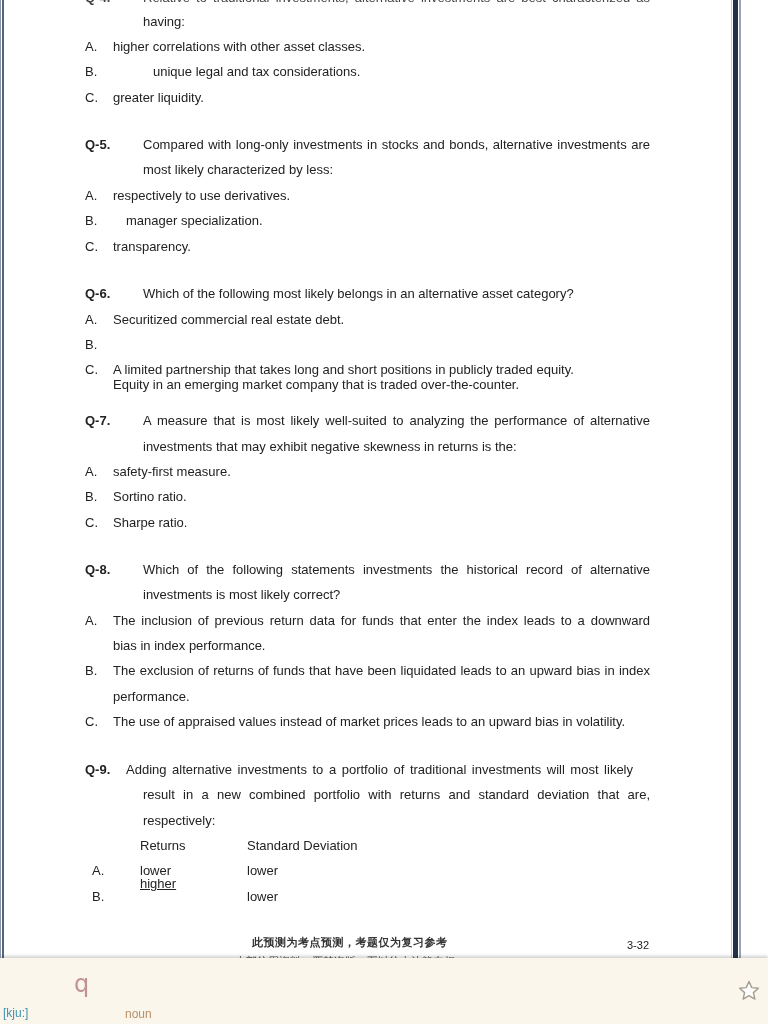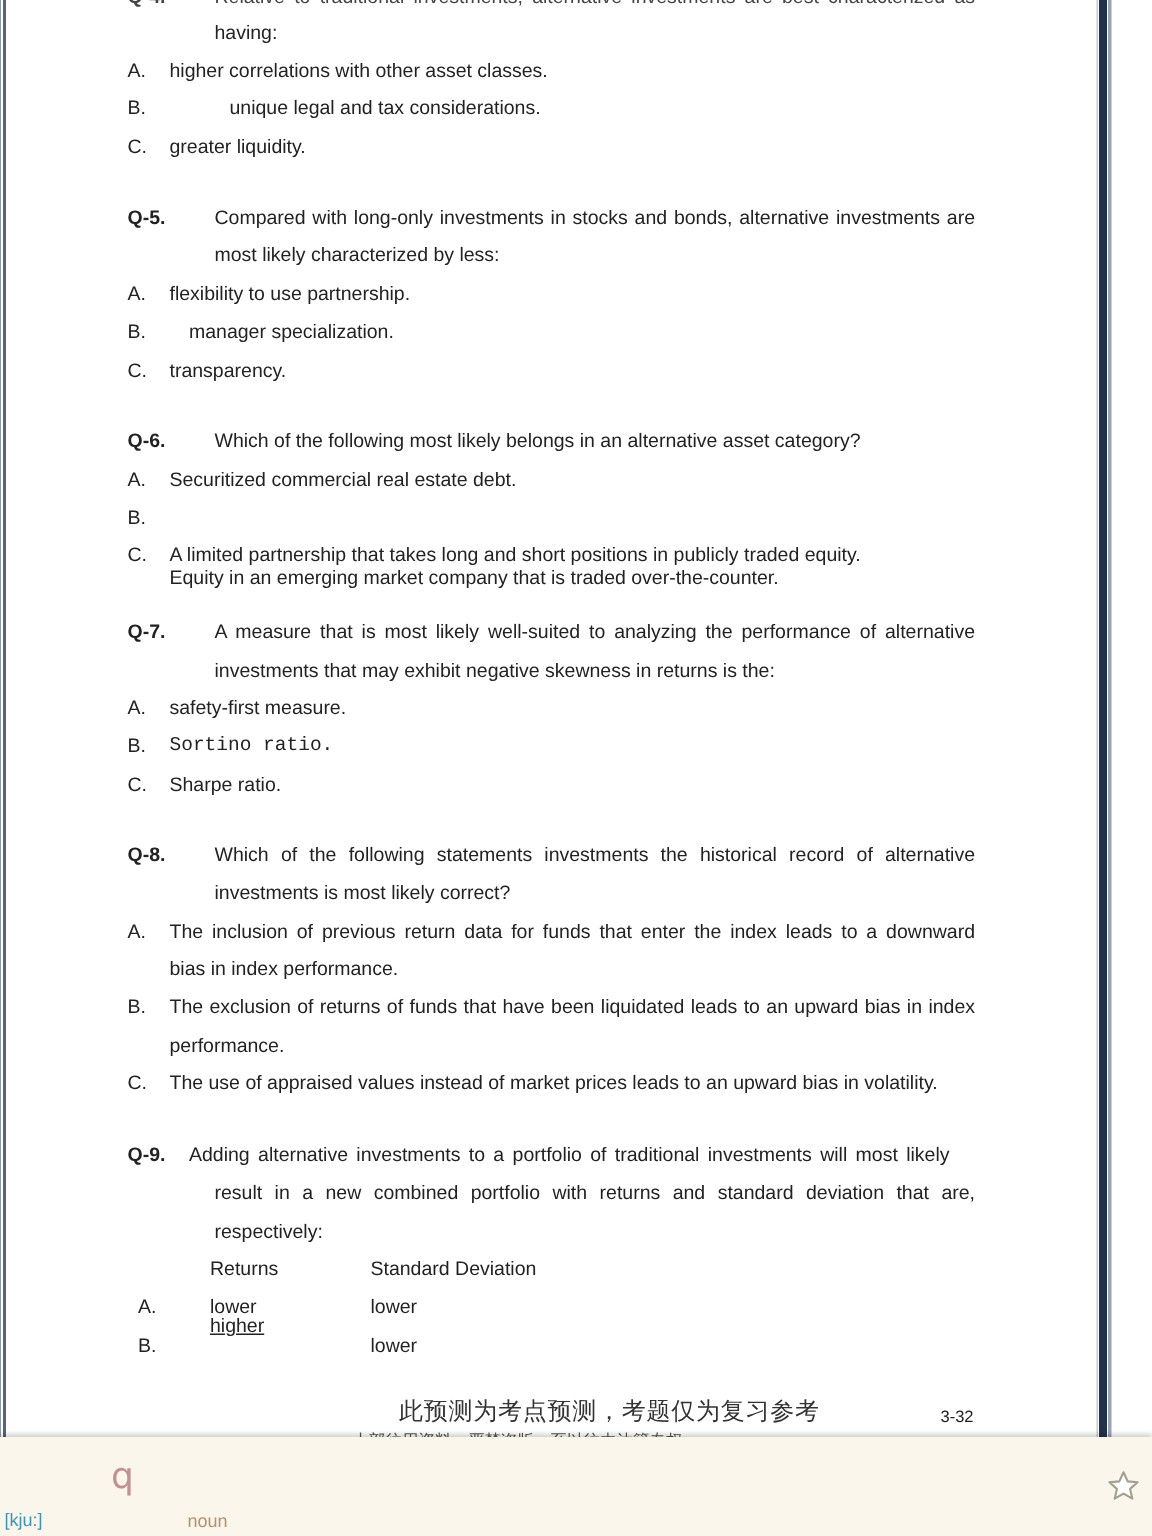--- a/index.html
+++ b/index.html
@@ -21,21 +21,21 @@
       position: absolute; left: 0; top: 0; width: 731px; height: 960px;
     }
     .line {
       position: absolute; font-size: 13px; line-height: 16px; white-space: nowrap;
       color: #222;
     }
     .qnum { font-weight: bold; }
     .justify { text-align: justify; text-align-last: justify; white-space: normal; }
     .cutoff { color: #444; }
     .pagenum { font-size: 11px; }
-    .cn-note { font-size: 16px; font-weight: normal; letter-spacing: 0.5px; color: #333; margin-left: 14px; }
+    .cn-note { font-size: 11px; font-weight: bold; letter-spacing: 0.5px; color: #333; }
     .cn-cut { font-size: 11px; color: #555; }
 
     
     .dict-panel {
       position: absolute; left: 0; top: 958px; width: 768px; height: 66px;
       background: #faf6ec;
       box-shadow: 0 -2px 3px rgba(0,0,0,0.18);
     }
     .dict-word {
       position: absolute; left: 74px; top: 12px; font-size: 24px; color: #c29191;
@@ -72,21 +72,21 @@
     <div class="line" style="left:113px; top:64px;margin-left:40px;">unique legal and tax considerations.</div>
     <div class="line" style="left:85px; top:90px;">C.</div>
     <div class="line" style="left:113px; top:90px;">greater liquidity.</div>
   </div>
 
   <div>
     <div class="line qnum" style="left:85px; top:137px;">Q-5.</div>
     <div class="line justify" style="left:143px; top:137px; width:507px;">Compared with long-only investments in stocks and bonds, alternative investments are</div>
     <div class="line" style="left:143px; top:162px;">most likely characterized by less:</div>
     <div class="line" style="left:85px; top:188px;">A.</div>
-    <div class="line" style="left:113px; top:188px;">flexibility to use partnership.</div>
+    <div class="line" style="left:113px; top:188px;">respectively to use derivatives.</div>
     <div class="line" style="left:85px; top:213px;">B.</div>
     <div class="line" style="left:126px; top:213px;text-align:center;">manager specialization.</div>
     <div class="line" style="left:85px; top:239px;">C.</div>
     <div class="line" style="left:113px; top:239px;">transparency.</div>
   </div>
 
   <div>
     <div class="line qnum" style="left:85px; top:286px;">Q-6.</div>
     <div class="line" style="left:143px; top:286px;">Which of the following most likely belongs in an alternative asset category?</div>
     <div class="line" style="left:85px; top:312px;">A.</div>
@@ -97,21 +97,21 @@
     <div class="line" style="left:113px; top:362px;">A limited partnership that takes long and short positions in publicly traded equity.</div>
   </div>
 
   <div>
     <div class="line qnum" style="left:85px; top:413px;">Q-7.</div>
     <div class="line justify" style="left:143px; top:413px; width:507px;">A measure that is most likely well-suited to analyzing the performance of alternative</div>
     <div class="line" style="left:143px; top:439px;">investments that may exhibit negative skewness in returns is the:</div>
     <div class="line" style="left:85px; top:464px;">A.</div>
     <div class="line" style="left:113px; top:464px;">safety-first measure.</div>
     <div class="line" style="left:85px; top:489px;">B.</div>
-    <div class="line" style="left:113px; top:489px;font-family:Liberation Mono, monospace;">Sortino ratio.</div>
+    <div class="line" style="left:113px; top:489px;">Sortino ratio.</div>
     <div class="line" style="left:85px; top:515px;">C.</div>
     <div class="line" style="left:113px; top:515px;">Sharpe ratio.</div>
   </div>
 
   <div>
     <div class="line qnum" style="left:85px; top:562px;">Q-8.</div>
     <div class="line justify" style="left:143px; top:562px; width:507px;">Which of the following statements investments the historical record of alternative</div>
     <div class="line" style="left:143px; top:587px;">investments is most likely correct?</div>
     <div class="line" style="left:85px; top:613px;">A.</div>
     <div class="line justify" style="left:113px; top:613px; width:537px;">The inclusion of previous return data for funds that enter the index leads to a downward</div>

